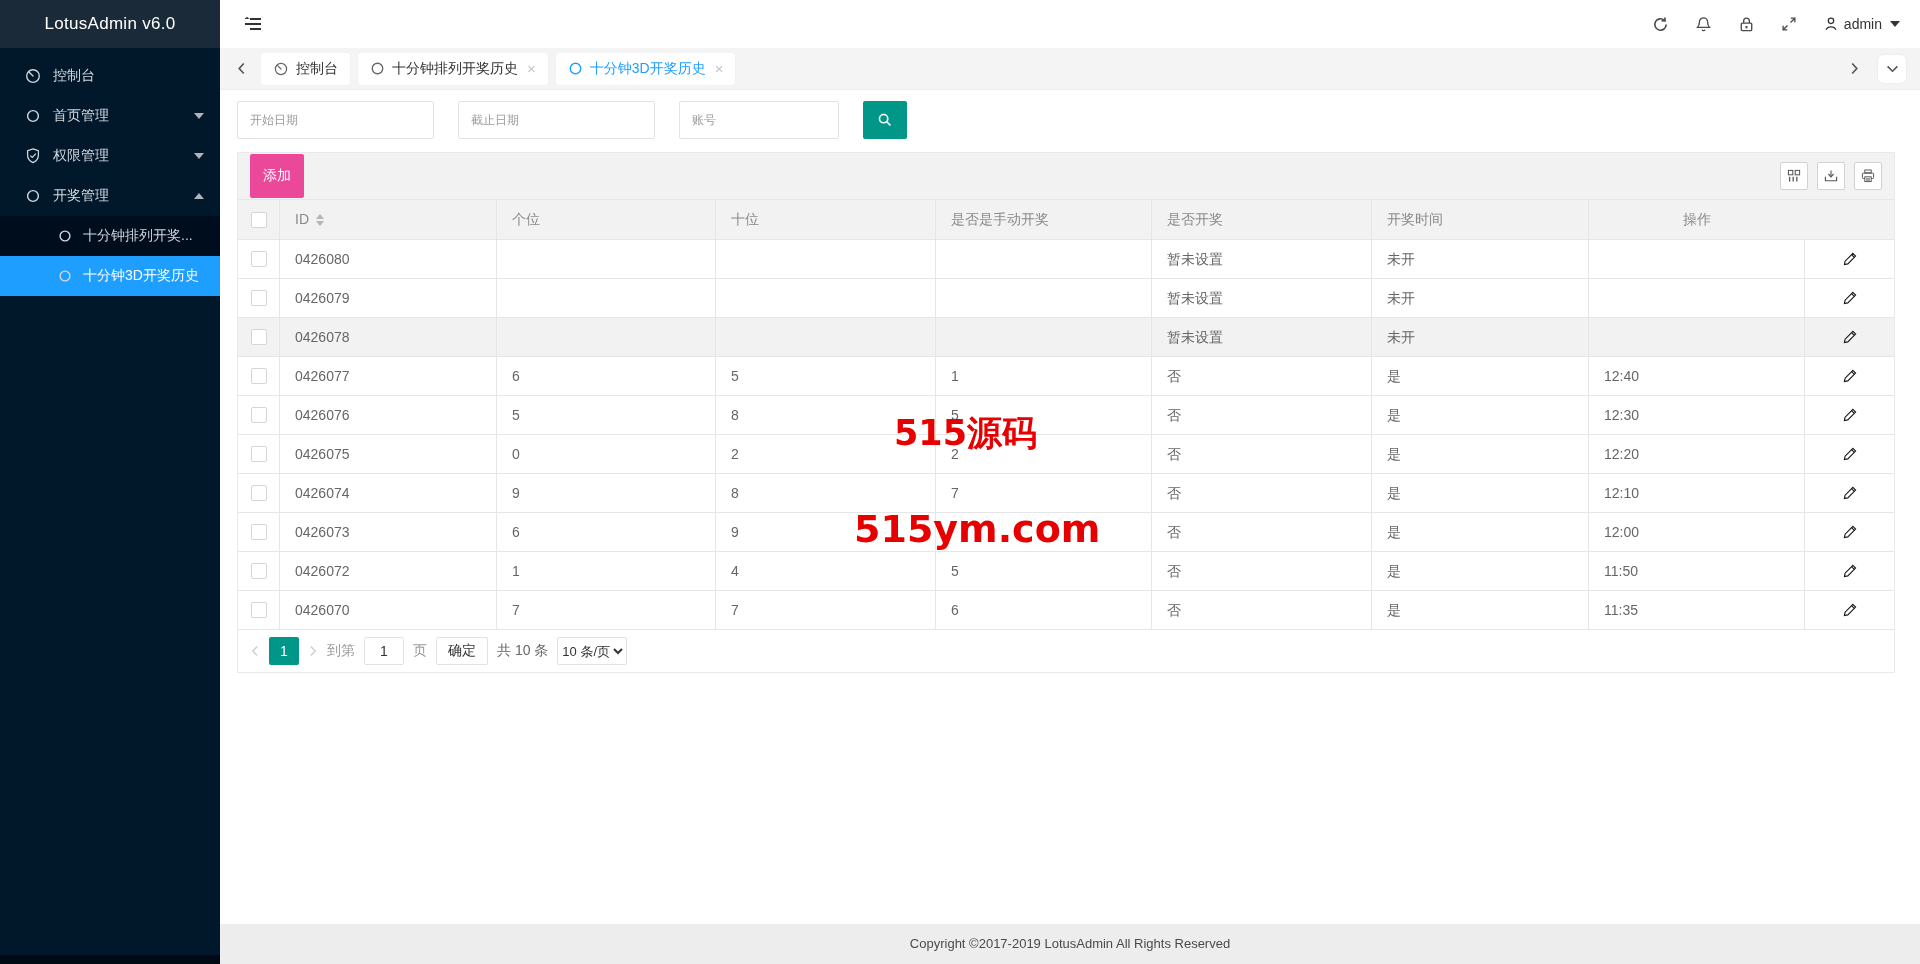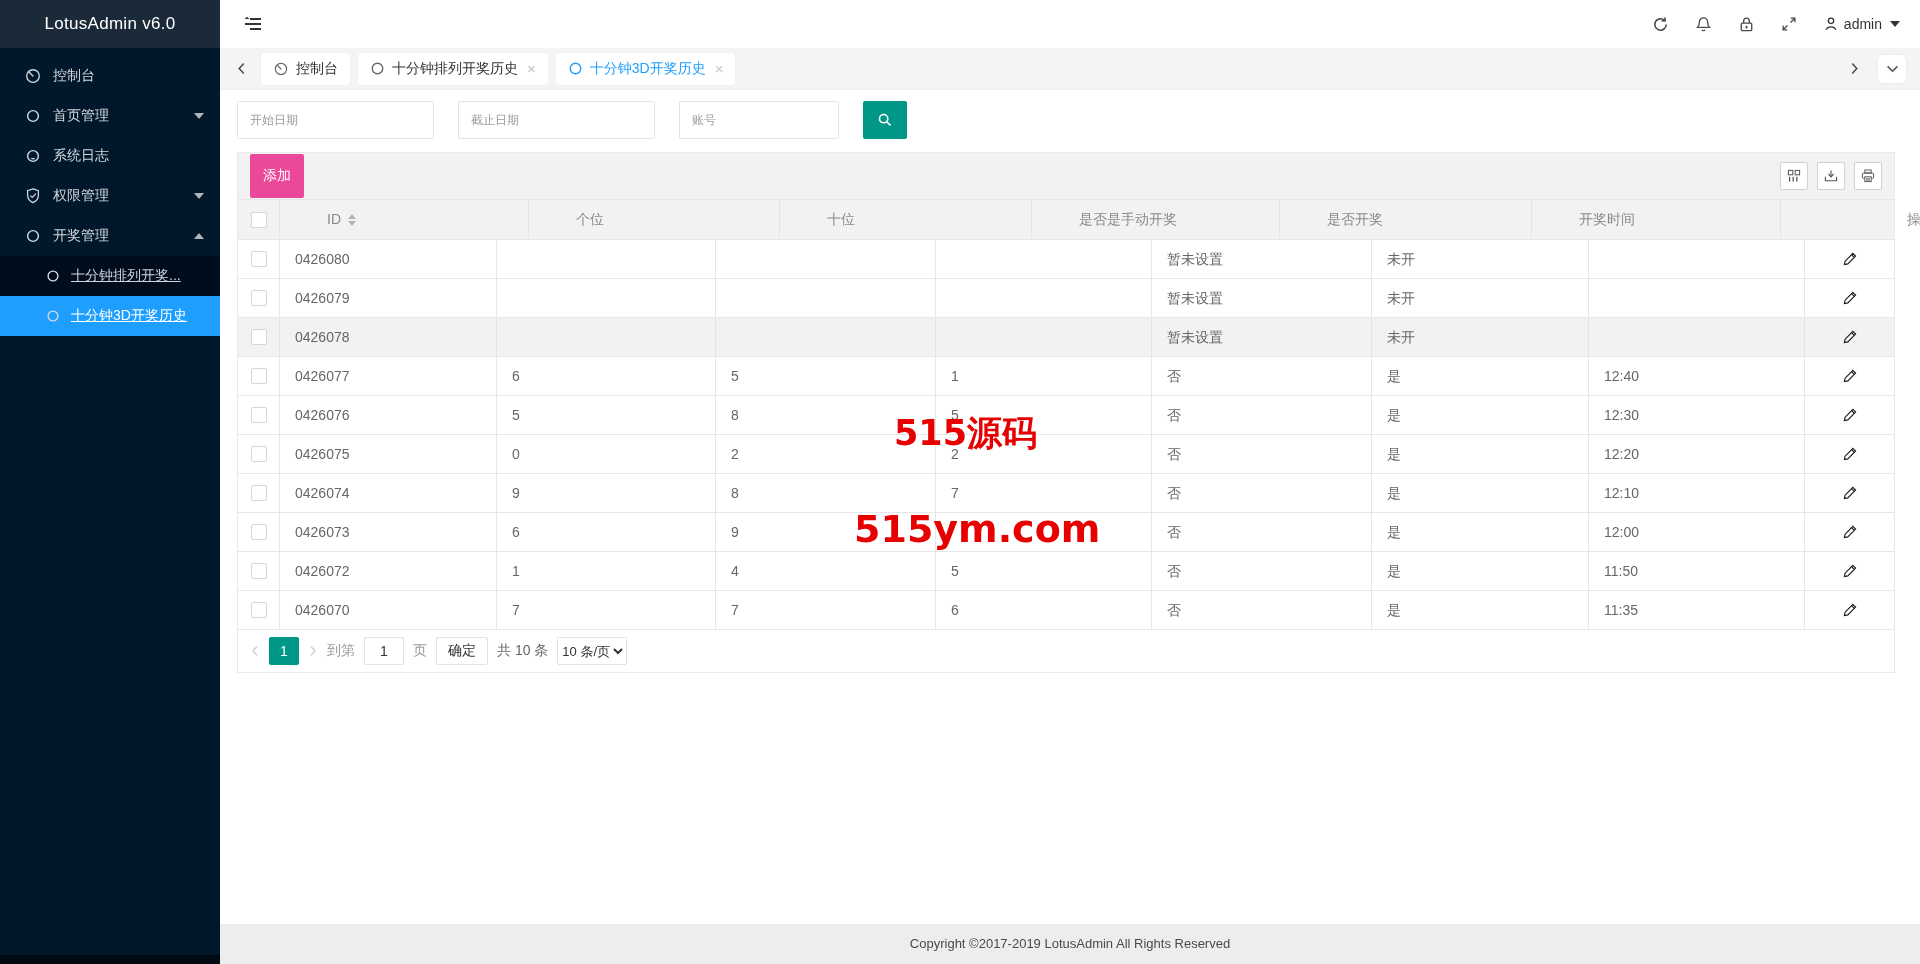--- a/index.html
+++ b/index.html
@@ -11,21 +11,21 @@
   .sidebar{position:absolute;left:0;top:0;width:220px;height:964px;background:#01182b;z-index:10;}
   .logo{height:48px;line-height:48px;background:#1b2a38;color:#fff;font-size:17px;text-align:center;letter-spacing:.3px;}
   .menu{padding-top:8px;}
   .menu-item{position:relative;height:40px;display:flex;align-items:center;gap:11px;padding-left:24px;
     color:#d3d7de;cursor:pointer;font-size:14px;}
   .menu-item .mi-icon{width:18px;height:18px;color:#d3d7de;}
   .caret{position:absolute;right:16px;width:0;height:0;border-left:5px solid transparent;border-right:5px solid transparent;}
   .caret.down{border-top:6px solid #aeb4bd;}
   .caret.up{border-bottom:6px solid #aeb4bd;}
   .submenu{background:#000d1c;}
-  .submenu .menu-item{padding-left:46px;color:#cfd3dc;text-decoration:underline;}
+  .submenu .menu-item{padding-left:58px;color:#cfd3dc;}
   .submenu .menu-item.active{background:#1E9FFF;color:#fff;}
   .submenu .mi-icon{width:14px;height:14px;}
   .sidebar-bottom{position:absolute;left:0;bottom:0;width:220px;height:9px;background:#000a14;}
 
   
   .topbar{position:absolute;left:220px;top:0;width:1700px;height:48px;background:#fff;display:flex;
     align-items:center;padding:0 20px 0 22px;}
   .collapse-btn{color:#333;cursor:pointer;}
   .topbar-right{margin-left:auto;display:flex;align-items:center;gap:24px;color:#4a4a4a;justify-content:space-between;}
   .tb-icon{cursor:pointer;color:#4a4a4a;}
@@ -55,21 +55,21 @@
     align-items:center;justify-content:center;cursor:pointer;}
 
   .card{margin:2px 25px 0 17px;border:1px solid #eaeaea;background:#fff;}
   .toolbar{height:47px;background:#f2f2f2;display:flex;align-items:center;padding:0 12px;border-bottom:1px solid #e6e6e6;}
   .add-btn{height:44px;padding:4px 13px;background:#ec4899;border:none;border-radius:2px;color:#fff;font-size:14px;cursor:pointer;}
   .tool-icons{margin-left:auto;display:flex;gap:9px;}
   .tool-btn{width:28px;height:28px;border:1px solid #d2d2d2;border-radius:2px;background:#fff;display:flex;
     align-items:center;justify-content:center;cursor:pointer;color:#555;}
 
   .grid-row{display:grid;grid-template-columns:42px 217px 219px 220px 216px 220px 217px 216px minmax(0,1fr);}
-  .thead{background:#f2f2f2;height:40px;color:#8a8a8a;border-bottom:1px solid #e6e6e6;gap:32px;}
+  .thead{background:#f2f2f2;height:40px;color:#8a8a8a;border-bottom:1px solid #e6e6e6;}
   .th{line-height:39px;padding-left:15px;border-right:1px solid #e6e6e6;white-space:nowrap;overflow:hidden;display:flex;align-items:center;}
   .th:last-child{border-right:none;justify-content:center;padding-left:0;}
   .tr{height:39px;background:#fff;border-bottom:1px solid #e6e6e6;color:#666;}
   .tr.striped{background:#f2f2f2;}
   .td{line-height:38px;padding-left:15px;border-right:1px solid #e6e6e6;white-space:nowrap;overflow:hidden;}
   .td:last-child{border-right:none;}
   .cell-check{display:flex;align-items:center;justify-content:center;padding:0;}
   .cell-op{display:flex;align-items:center;justify-content:center;padding:0;}
   .checkbox{width:16px;height:16px;border:1px solid #d6d6d6;border-radius:2px;background:#fff;display:inline-block;cursor:pointer;}
   .sort{display:inline-flex;flex-direction:column;gap:2px;margin-left:7px;}
@@ -116,29 +116,20 @@
     <div class="menu-item">
       <span class="mi-icon">
         <svg viewBox="0 0 20 20" width="18" height="18">
             <circle cx="10" cy="10" r="6" fill="none" stroke="currentColor" stroke-width="1.6"></circle>
           </svg>
       </span>
       <span>首页管理</span>
       <span class="caret down"></span>
     </div>
 
-    <div class="menu-item">
-      <span class="mi-icon">
-        <svg viewBox="0 0 20 20" width="18" height="18">
-            <circle cx="10" cy="10" r="6" fill="none" stroke="currentColor" stroke-width="1.6"></circle>
-            <path d="M8 12.5a3 2 0 0 0 4 0" fill="none" stroke="currentColor" stroke-width="1.3"></path>
-          </svg>
-      </span>
-      <span>系统日志</span>
-    </div>
 
     <div class="menu-item">
       <span class="mi-icon">
         <svg viewBox="0 0 20 20" width="18" height="18">
             <path d="M10 2l6 2.2v5c0 4-2.6 6.6-6 8.2-3.4-1.6-6-4.2-6-8.2v-5z" fill="none" stroke="currentColor" stroke-width="1.4"></path>
             <polyline points="7,9.6 9.2,11.6 13.2,7.4" fill="none" stroke="currentColor" stroke-width="1.4"></polyline>
           </svg>
       </span>
       <span>权限管理</span>
       <span class="caret down"></span>

